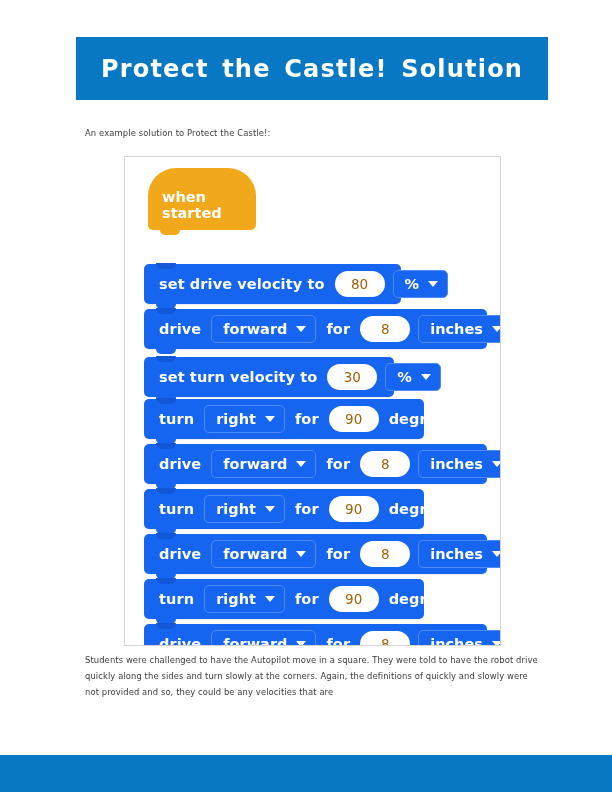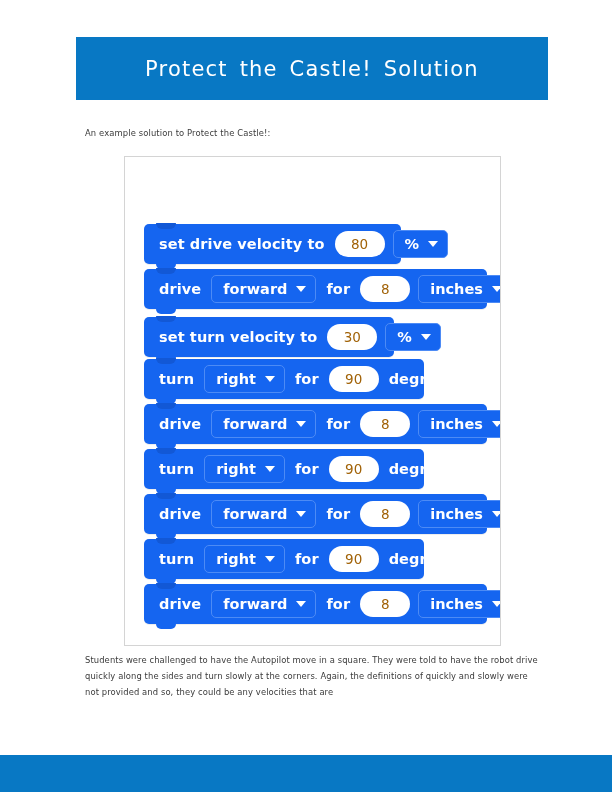--- a/index.html
+++ b/index.html
@@ -22,22 +22,22 @@
     top: 37px;
     width: 472px;
     height: 63px;
     background: #0878c4;
     display: flex;
     align-items: center;
     justify-content: center;
   }
   #title-text {
     color: #ffffff;
-    font-size: 21px;
-    font-weight: 400;
+    font-size: 24px;
+    font-weight: 700;
     letter-spacing: 1.2px;
     word-spacing: 4px;
     font-family: "DejaVu Sans", sans-serif;
     white-space: nowrap;
   }
 
   
   #intro-line {
     position: absolute;
     left: 85px;
@@ -77,20 +77,21 @@
     border-radius: 5px;
     display: flex;
     align-items: center;
     box-sizing: border-box;
     padding: 0 9px;
     color: #ffffff;
     font-size: 14.5px;
     font-weight: bold;
     font-family: "DejaVu Sans", sans-serif;
     box-shadow: 0 1px 0 rgba(0,0,0,0.07);
+    margin-top: 40px;
   }
   
   .block::before {
     content: "";
     position: absolute;
     left: 12px;
     top: -1px;
     width: 20px;
     height: 6px;
     background: #1258d6;
@@ -221,20 +222,23 @@
 
 <div id="title-banner">
   <span id="title-text">Protect the Castle! Solution</span>
 </div>
 
 <div id="intro-line">An example solution to Protect the Castle!:</div>
 
 <div id="blocks-frame">
   <div id="blocks-canvas">
 
+    <div id="hat-block">
+      <span>when started</span>
+    </div>
 
     <div class="block" style="left:19px; top:67px; width:257px;">
       <span class="blk-label">set drive velocity to</span>
       <span class="num-oval">80</span>
       <span class="dropdown">
         <span>%</span>
         <span class="caret"></span>
       </span>
     </div>
 

